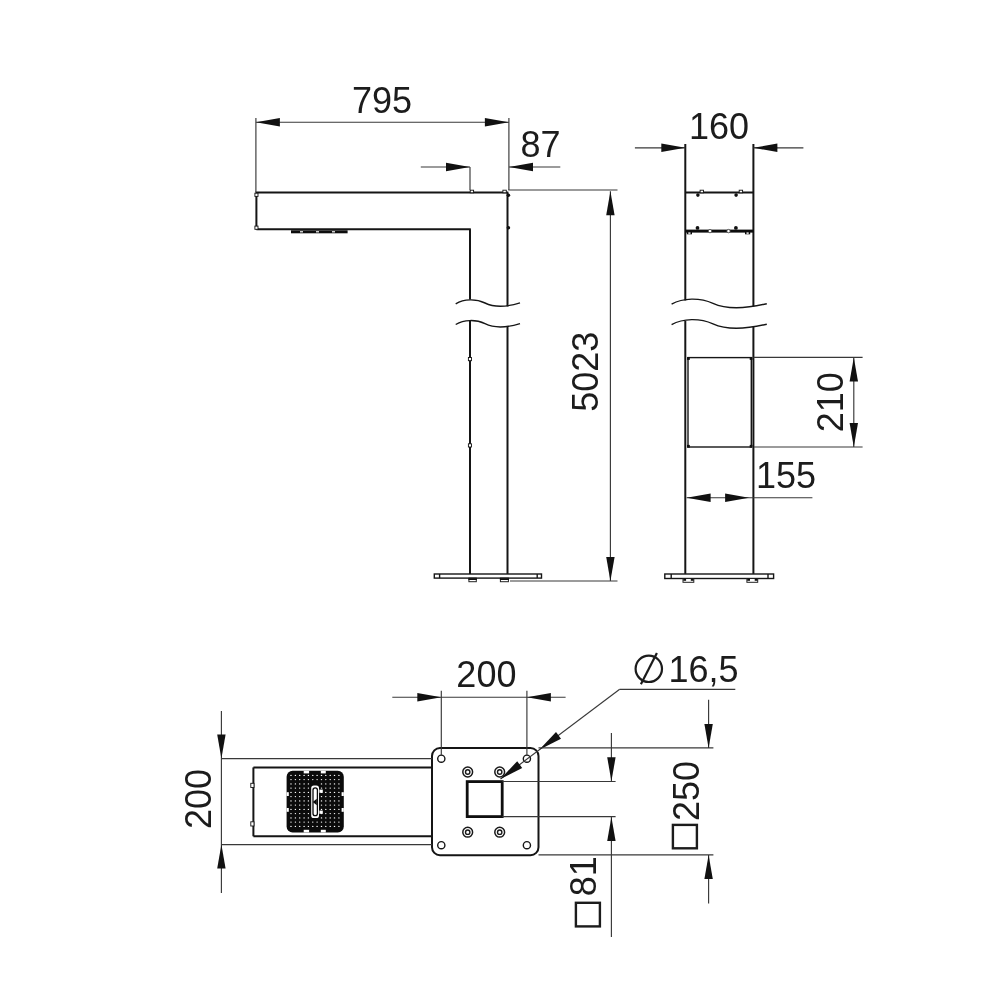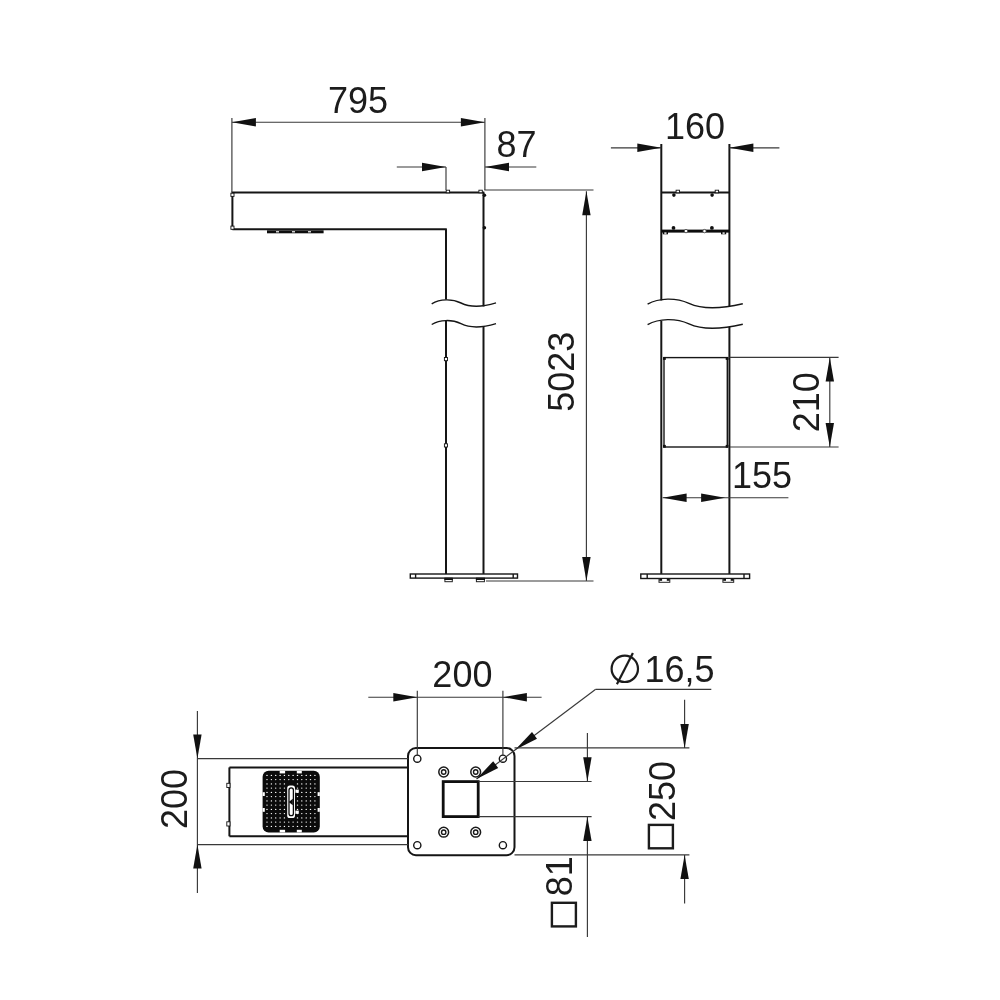--- a/index.html
+++ b/index.html
@@ -1,16 +1,16 @@
 <!DOCTYPE html>
 <html><head>
 <meta charset="utf-8">
 <style>
 html,body{margin:0;padding:0;background:#fff;}
-#page{width:927px;height:1000px;position:relative;background:#fff;}
+#page{width:927px;height:1000px;position:relative;background:#fff;margin-left:24px;}
 text{font-family:"Liberation Sans",sans-serif;fill:#1c1c1c;}
 .dim{stroke:#383838;stroke-width:1.15;fill:none;}
 .part{stroke:#151515;stroke-width:2;fill:none;}
 .thin{stroke:#161616;stroke-width:1.4;fill:none;}
 .arr{fill:#111;stroke:none;}
 </style>
 </head>
 <body>
 
 <div id="page">

